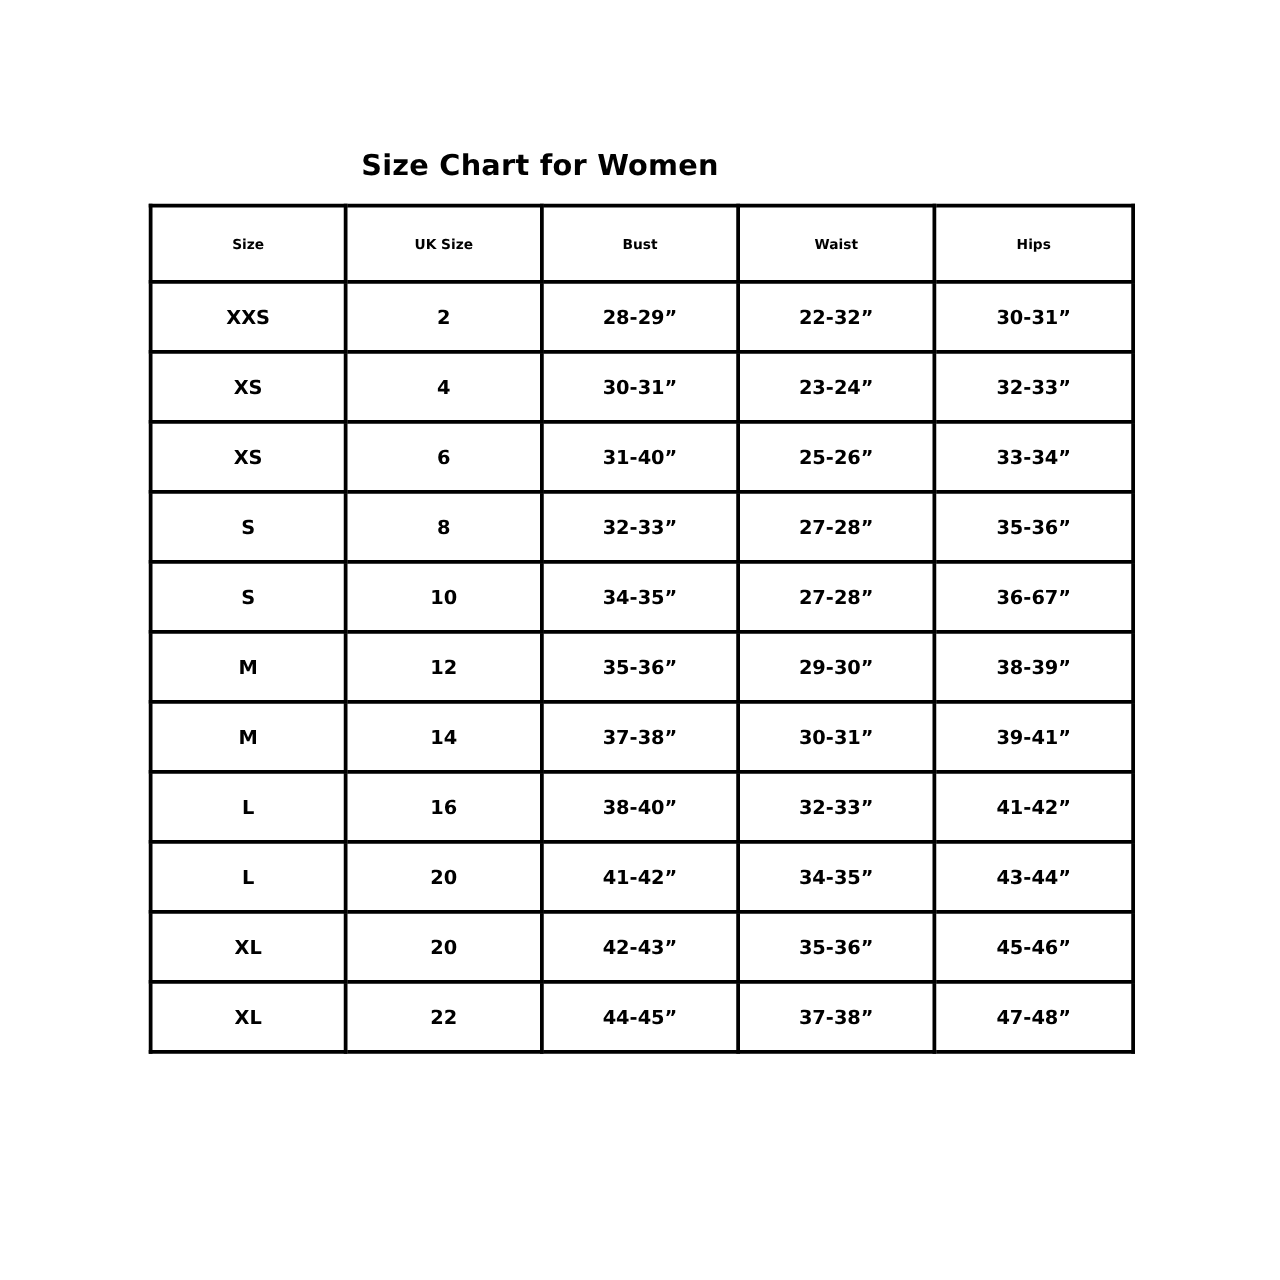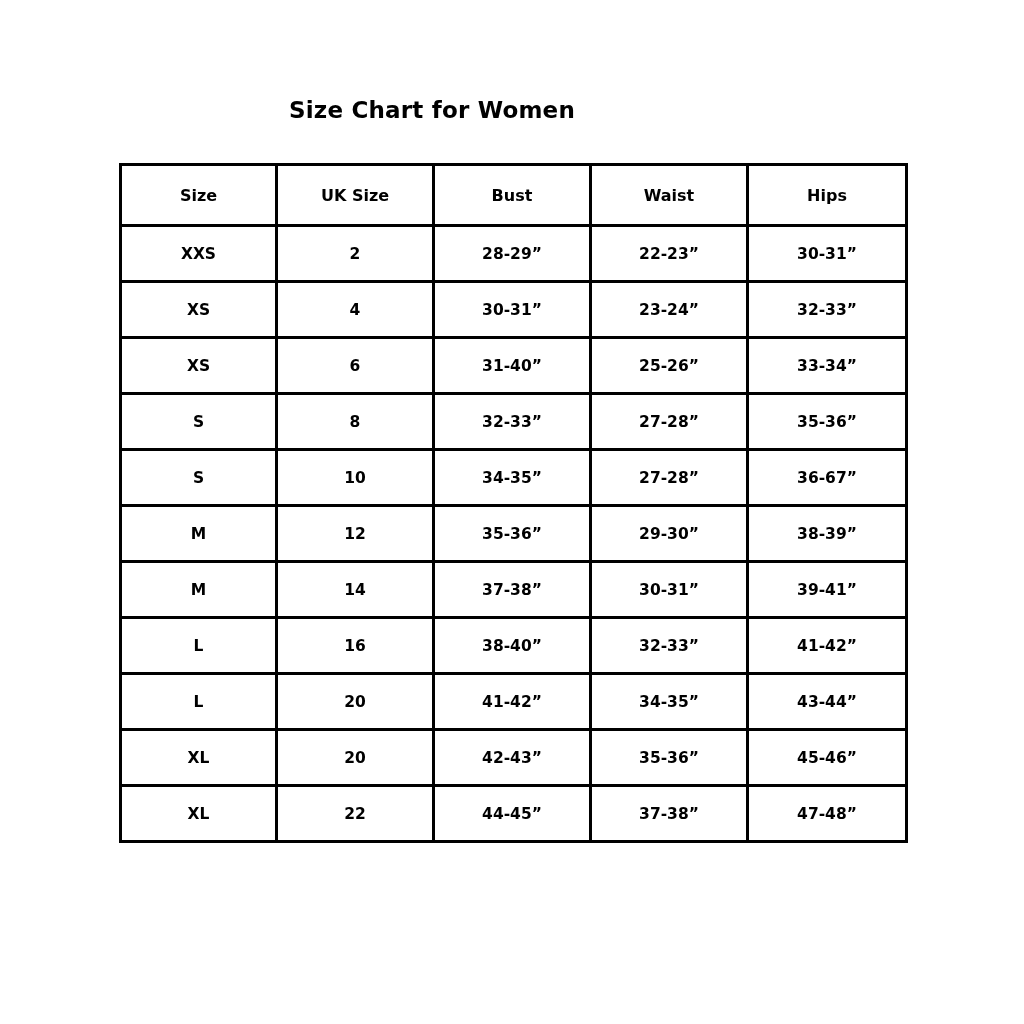--- a/index.html
+++ b/index.html
@@ -15,21 +15,21 @@
     overflow: hidden;
   }
   .page {
     position: relative;
     width: 1024px;
     height: 1024px;
     box-sizing: border-box;
   }
   .title {
     position: absolute;
-    top: 97px;
+    top: 120px;
     left: 0;
     width: 864px;
     text-align: center;
     font-size: 23px;
     font-weight: bold;
     letter-spacing: 0.2px;
   }
   .table-wrap {
     position: absolute;
     left: 119px;
@@ -47,21 +47,21 @@
     text-align: center;
     vertical-align: middle;
     font-size: 15.5px;
     font-weight: bold;
     padding: 0;
     height: 56px;
     box-sizing: border-box;
   }
   table.size-chart thead th {
     height: 61px;
-    font-size: 16px;
+    font-size: 11px;
   }
   col.c1 { width: 156px; }
   col.c2 { width: 157px; }
   col.c3 { width: 157px; }
   col.c4 { width: 157px; }
   col.c5 { width: 159px; }
 </style>
 </head>
 <body>
 
@@ -85,21 +85,21 @@
           <th>Bust</th>
           <th>Waist</th>
           <th>Hips</th>
         </tr>
       </thead>
       <tbody>
         <tr>
           <td>XXS</td>
           <td>2</td>
           <td>28-29”</td>
-          <td>22-23”</td>
+          <td>22-32”</td>
           <td>30-31”</td>
         </tr>
         <tr>
           <td>XS</td>
           <td>4</td>
           <td>30-31”</td>
           <td>23-24”</td>
           <td>32-33”</td>
         </tr>
         <tr>

